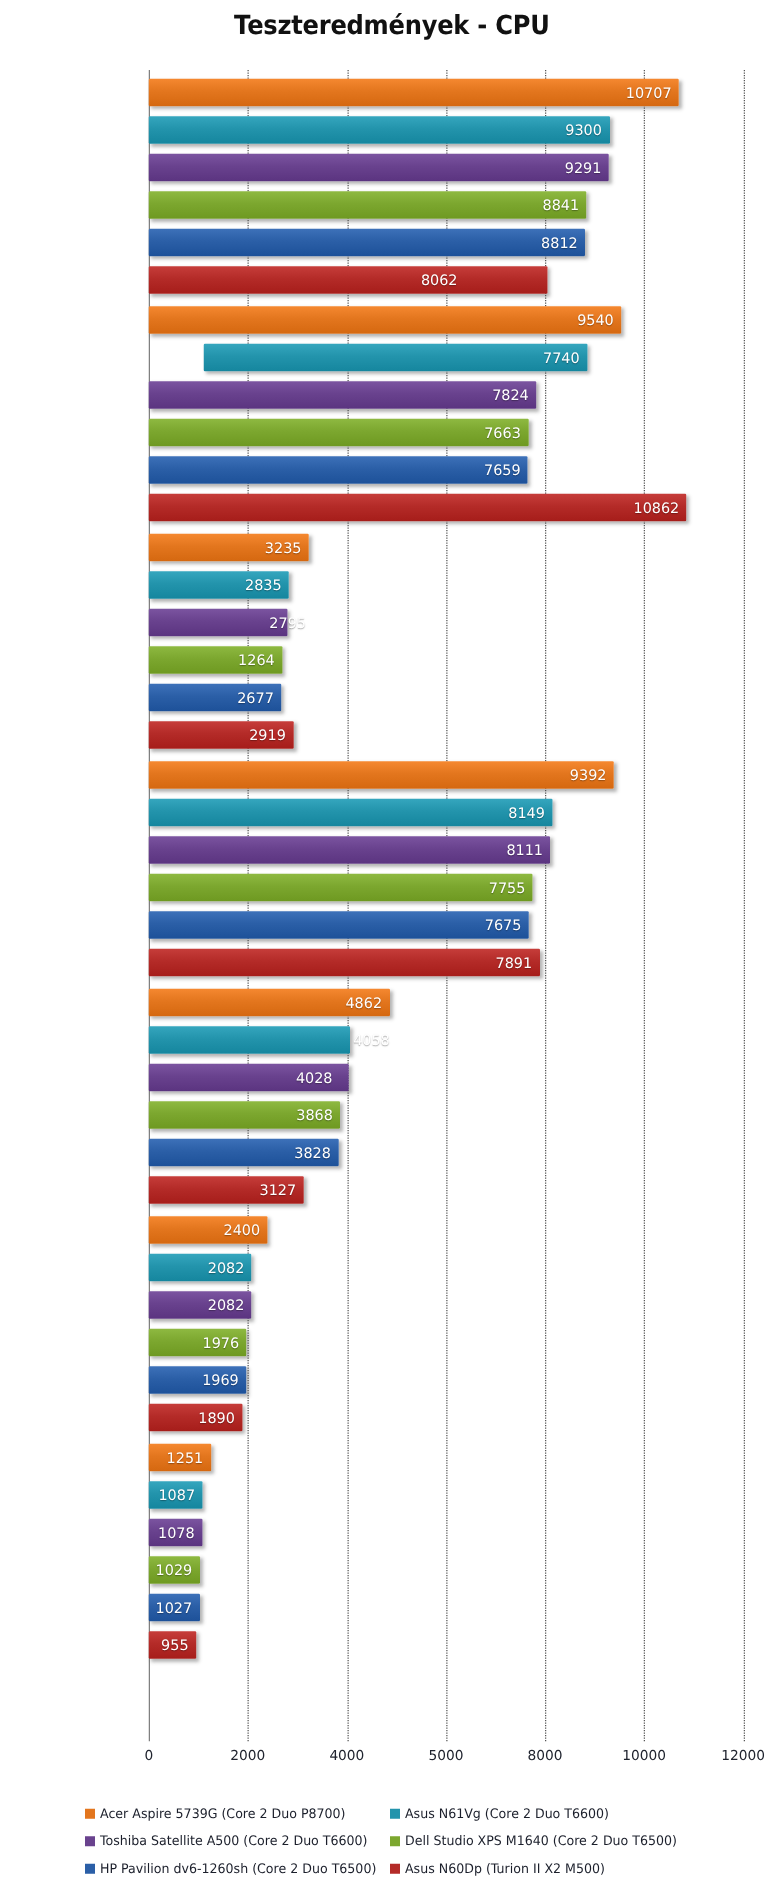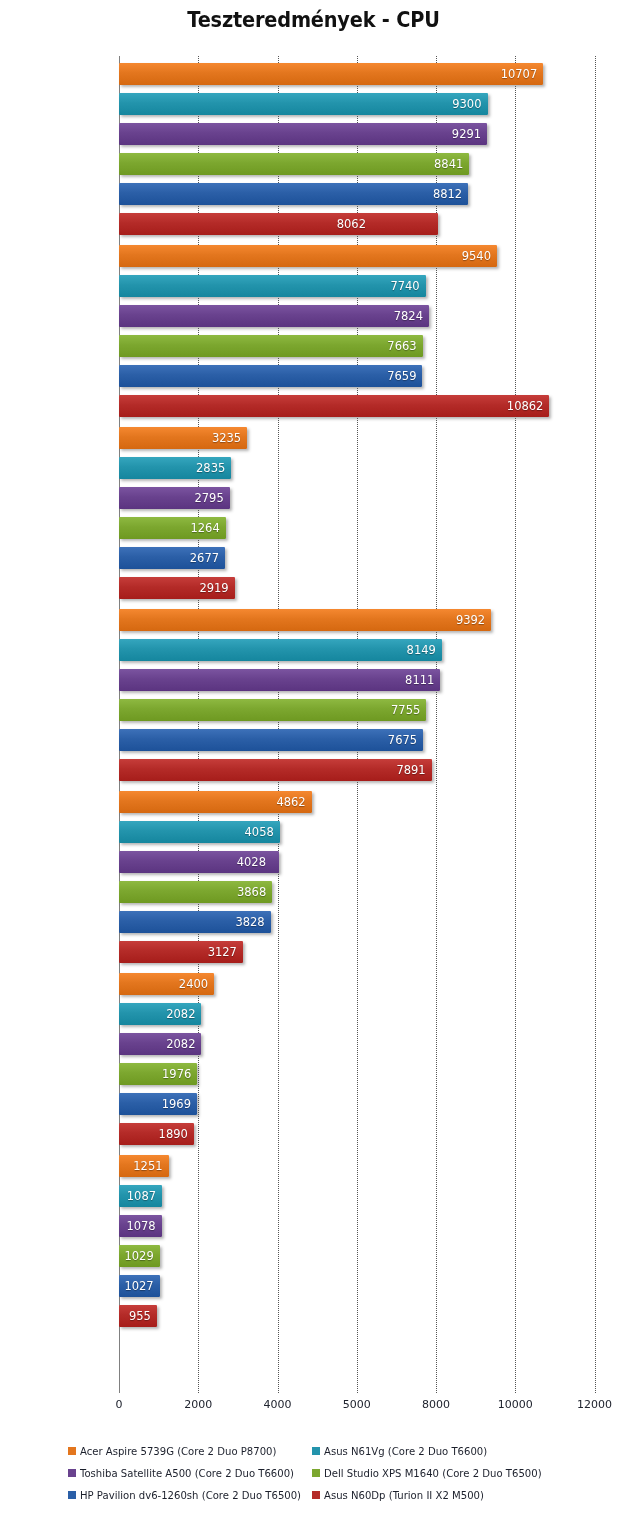--- a/index.html
+++ b/index.html
@@ -177,21 +177,21 @@
         <div class="bar-row" style="top: 150px; width: 253px;">
           <div class="bar" style="width: 319.457px; background: linear-gradient(rgb(198, 61, 58) 0%, rgb(180, 43, 40) 45%, rgb(166, 29, 26) 100%);"></div>
           <div class="bar-value">8062</div>
         </div>
       </div>
       <div class="group" style="top: 189px; height: 172px;">
         <div class="bar-row" style="top: 0px; width: 378.022px;">
           <div class="bar" style="width: 378.022px; background: linear-gradient(rgb(245, 136, 48) 0%, rgb(227, 118, 30) 45%, rgb(213, 104, 16) 100%);"></div>
           <div class="bar-value">9540</div>
         </div>
-        <div class="bar-row" style="top: 30px; width: 306.697px;">
+        <div class="bar-row" style="top: 30px; width: 306.697px; margin-left: 44px;">
           <div class="bar" style="width: 306.697px; background: linear-gradient(rgb(53, 166, 190) 0%, rgb(35, 148, 172) 45%, rgb(21, 134, 158) 100%);"></div>
           <div class="bar-value">7740</div>
         </div>
         <div class="bar-row" style="top: 60px; width: 310.026px;">
           <div class="bar" style="width: 310.026px; background: linear-gradient(rgb(123, 84, 160) 0%, rgb(105, 66, 142) 45%, rgb(91, 52, 128) 100%);"></div>
           <div class="bar-value">7824</div>
         </div>
         <div class="bar-row" style="top: 90px; width: 303.646px;">
           <div class="bar" style="width: 303.646px; background: linear-gradient(rgb(142, 185, 65) 0%, rgb(124, 167, 47) 45%, rgb(110, 153, 33) 100%);"></div>
           <div class="bar-value">7663</div>
@@ -207,21 +207,21 @@
       </div>
       <div class="group" style="top: 371px; height: 172px;">
         <div class="bar-row" style="top: 0px; width: 128.187px;">
           <div class="bar" style="width: 128.187px; background: linear-gradient(rgb(245, 136, 48) 0%, rgb(227, 118, 30) 45%, rgb(213, 104, 16) 100%);"></div>
           <div class="bar-value">3235</div>
         </div>
         <div class="bar-row" style="top: 30px; width: 112.337px;">
           <div class="bar" style="width: 112.337px; background: linear-gradient(rgb(53, 166, 190) 0%, rgb(35, 148, 172) 45%, rgb(21, 134, 158) 100%);"></div>
           <div class="bar-value">2835</div>
         </div>
-        <div class="bar-row" style="top: 60px; width: 110.752px;">
+        <div class="bar-row" style="top: 60px; width: 110.752px; padding-left: 21px;">
           <div class="bar" style="width: 110.752px; background: linear-gradient(rgb(123, 84, 160) 0%, rgb(105, 66, 142) 45%, rgb(91, 52, 128) 100%);"></div>
           <div class="bar-value">2795</div>
         </div>
         <div class="bar-row" style="top: 90px; width: 106.75px;">
           <div class="bar" style="width: 106.75px; background: linear-gradient(rgb(142, 185, 65) 0%, rgb(124, 167, 47) 45%, rgb(110, 153, 33) 100%);"></div>
           <div class="bar-value">1264</div>
         </div>
         <div class="bar-row" style="top: 120px; width: 106.076px;">
           <div class="bar" style="width: 106.076px; background: linear-gradient(rgb(61, 113, 185) 0%, rgb(43, 95, 167) 45%, rgb(29, 81, 153) 100%);"></div>
           <div class="bar-value">2677</div>
@@ -255,21 +255,21 @@
         <div class="bar-row" style="top: 150px; width: 312.681px;">
           <div class="bar" style="width: 312.681px; background: linear-gradient(rgb(198, 61, 58) 0%, rgb(180, 43, 40) 45%, rgb(166, 29, 26) 100%);"></div>
           <div class="bar-value">7891</div>
         </div>
       </div>
       <div class="group" style="top: 735px; height: 172px;">
         <div class="bar-row" style="top: 0px; width: 192.657px;">
           <div class="bar" style="width: 192.657px; background: linear-gradient(rgb(245, 136, 48) 0%, rgb(227, 118, 30) 45%, rgb(213, 104, 16) 100%);"></div>
           <div class="bar-value">4862</div>
         </div>
-        <div class="bar-row" style="top: 30px; width: 160.798px;">
+        <div class="bar-row" style="top: 30px; width: 160.798px; padding-left: 38px;">
           <div class="bar" style="width: 160.798px; background: linear-gradient(rgb(53, 166, 190) 0%, rgb(35, 148, 172) 45%, rgb(21, 134, 158) 100%);"></div>
           <div class="bar-value">4058</div>
         </div>
         <div class="bar-row" style="top: 60px; width: 153px;">
           <div class="bar" style="width: 159.609px; background: linear-gradient(rgb(123, 84, 160) 0%, rgb(105, 66, 142) 45%, rgb(91, 52, 128) 100%);"></div>
           <div class="bar-value">4028</div>
         </div>
         <div class="bar-row" style="top: 90px; width: 153.269px;">
           <div class="bar" style="width: 153.269px; background: linear-gradient(rgb(142, 185, 65) 0%, rgb(124, 167, 47) 45%, rgb(110, 153, 33) 100%);"></div>
           <div class="bar-value">3868</div>

